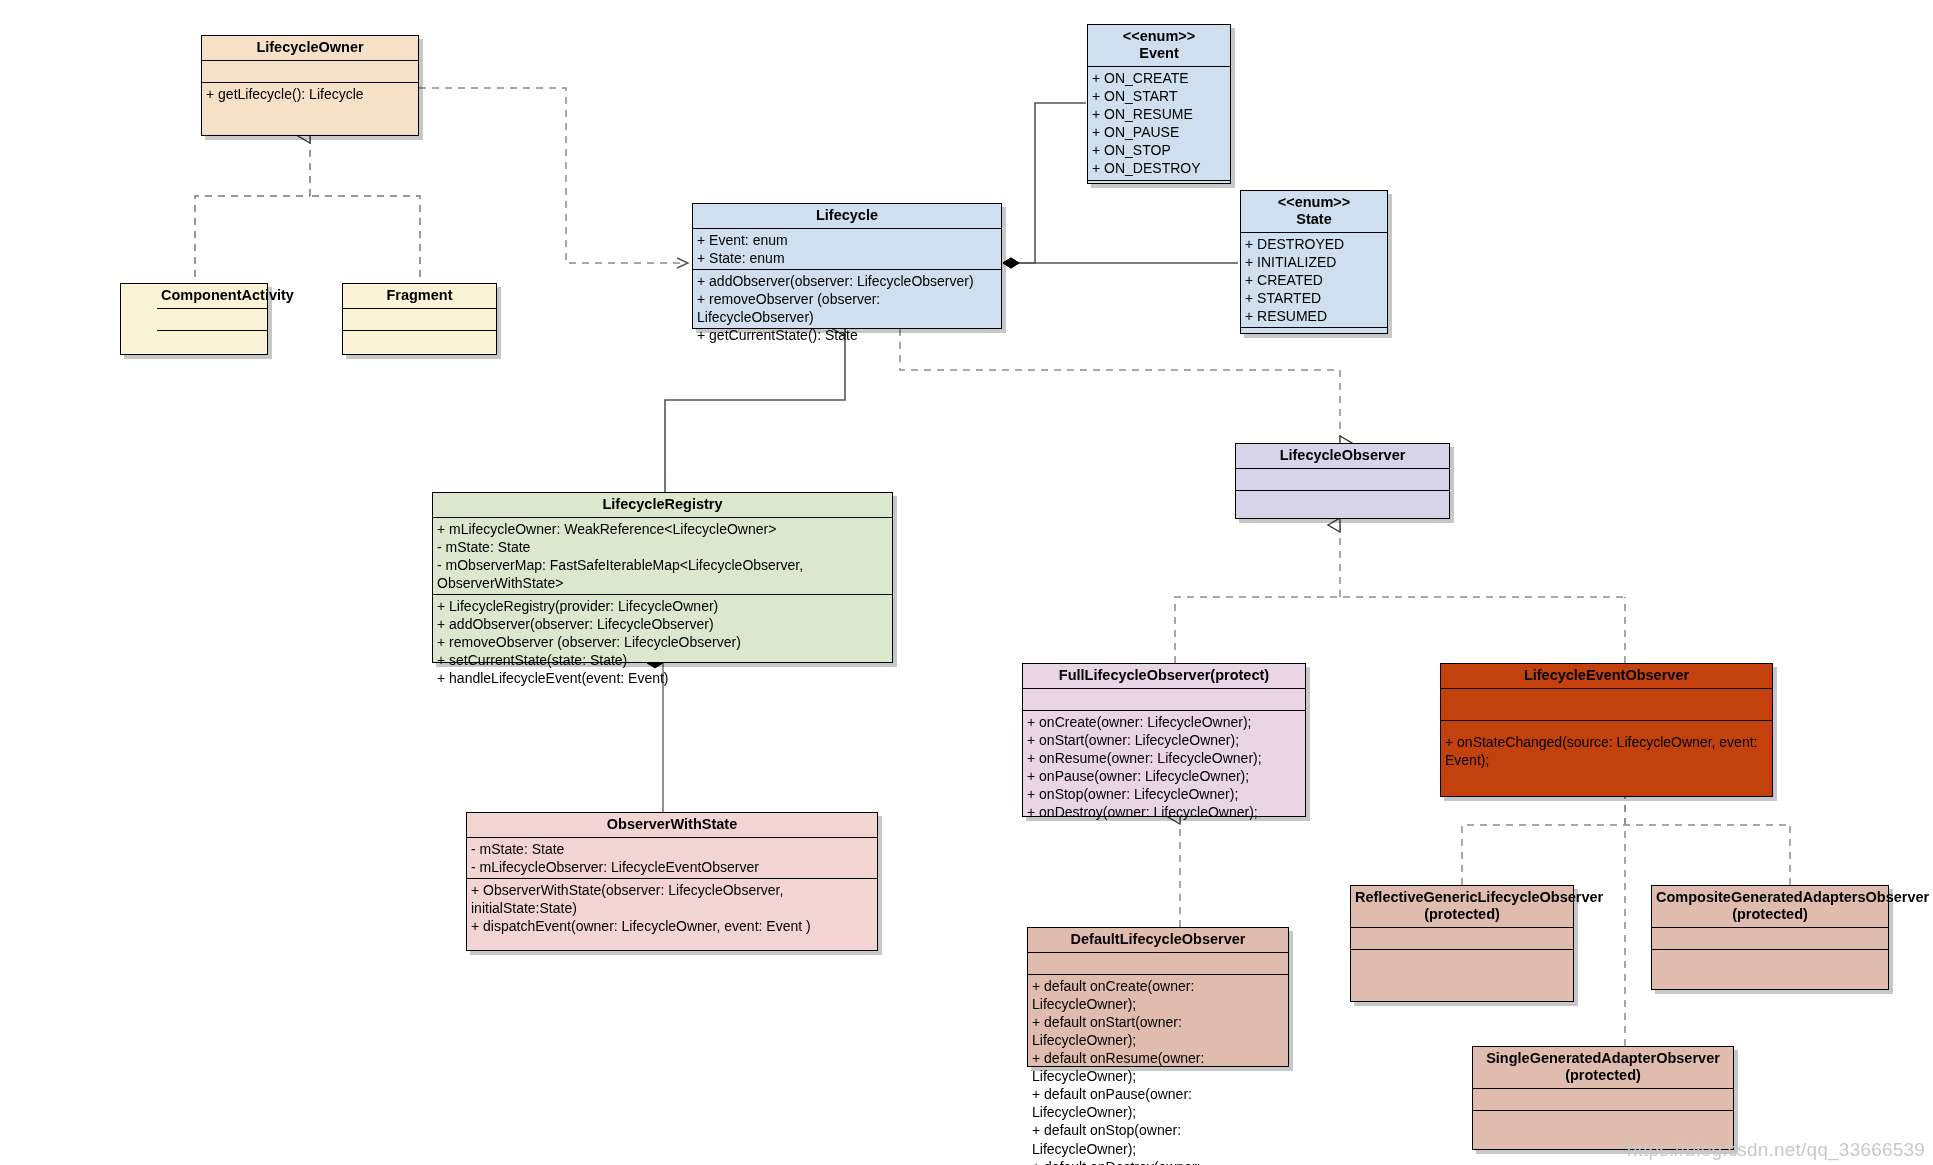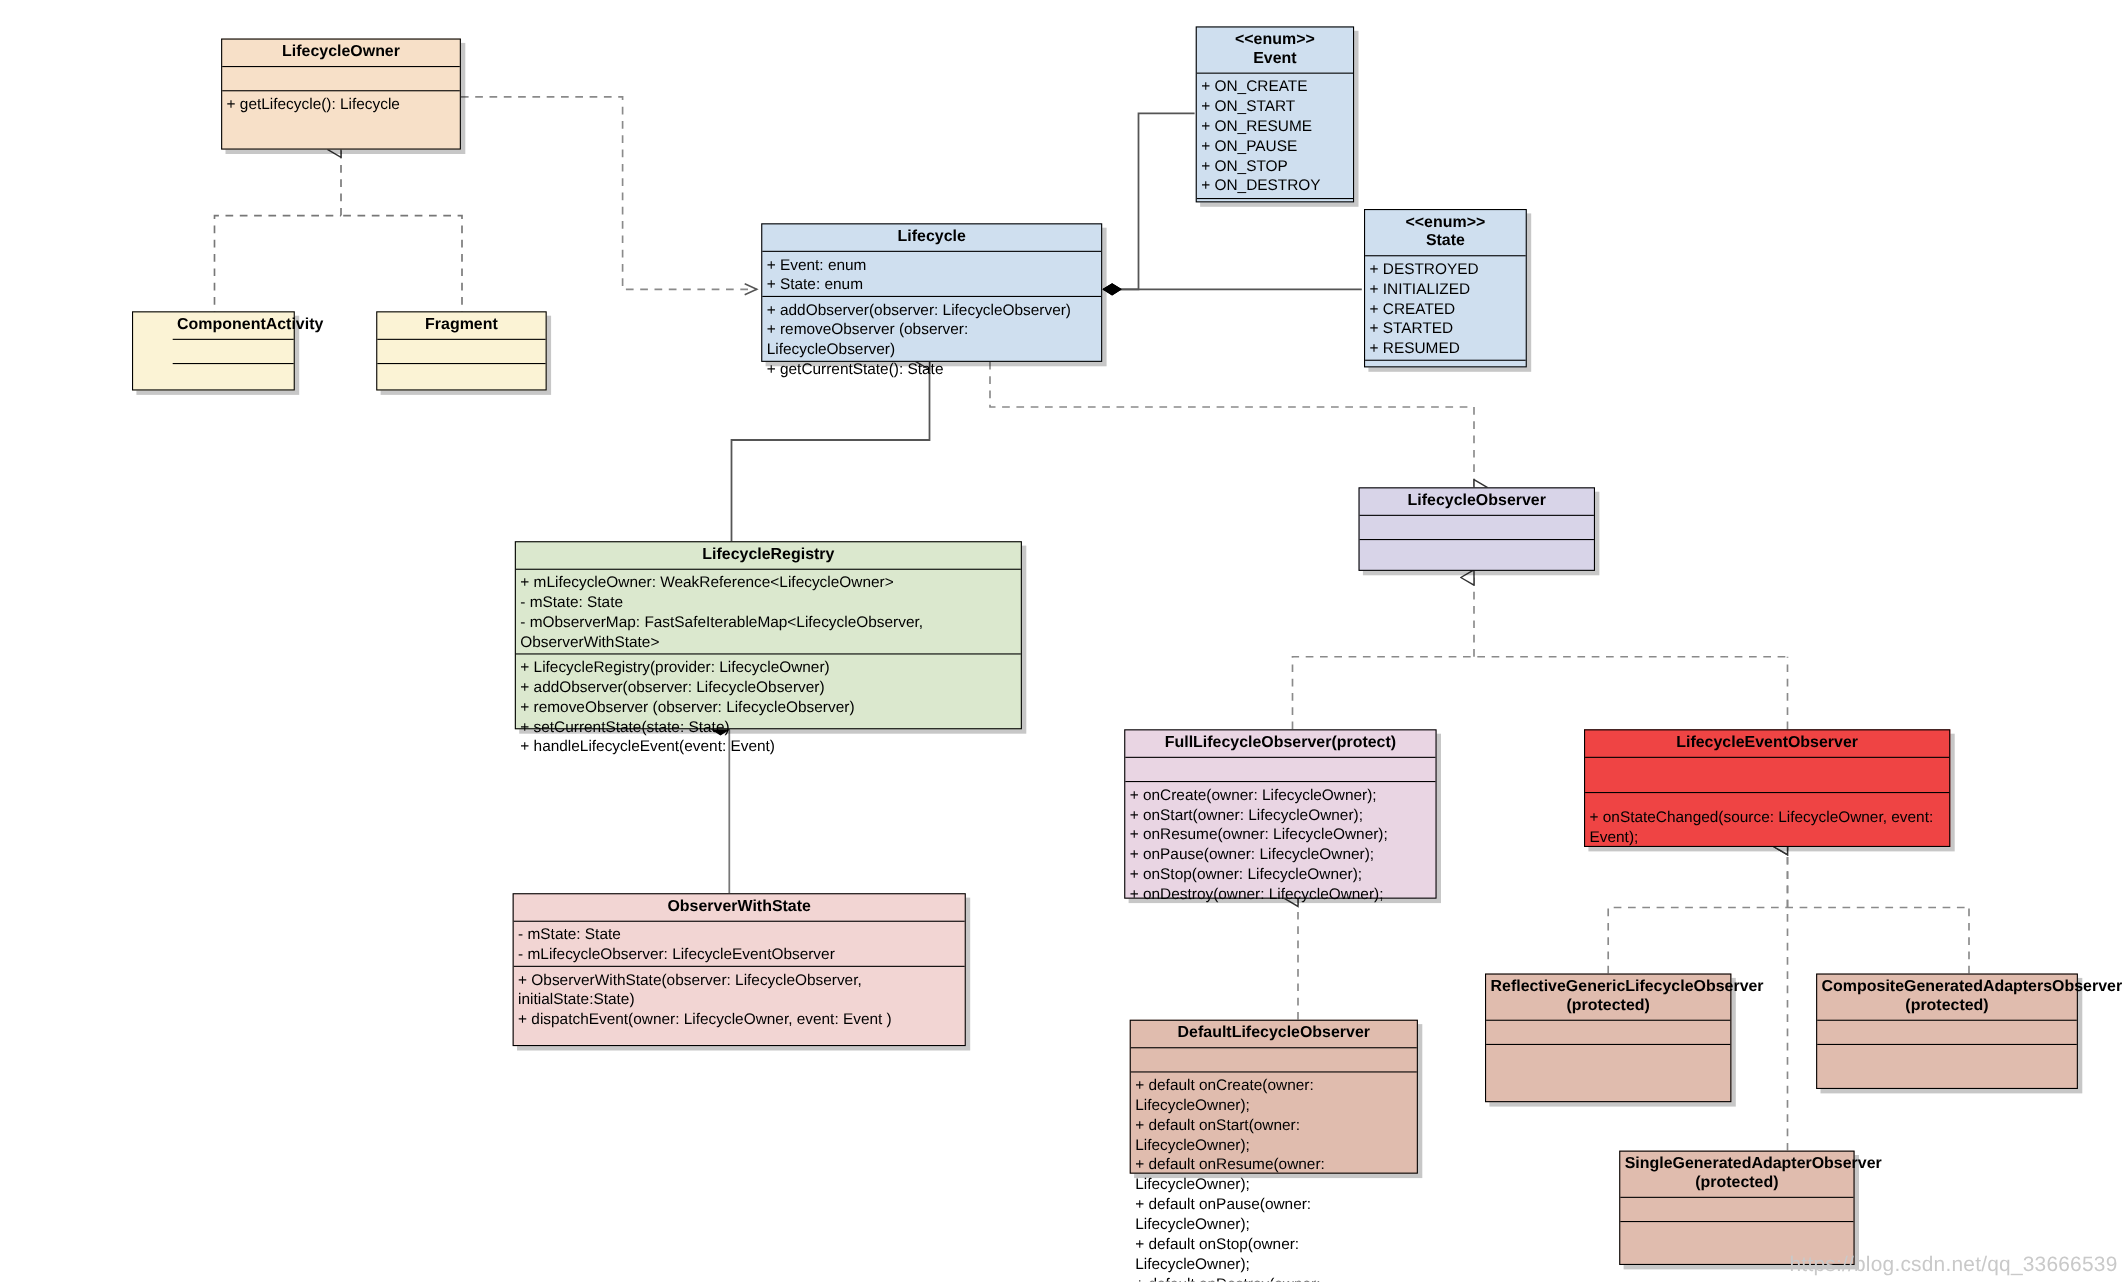--- a/index.html
+++ b/index.html
@@ -170,21 +170,21 @@
     <div class="cls-title">&lt;&lt;enum&gt;&gt;
 State</div>
     <div class="cls-attrs">+ DESTROYED
 + INITIALIZED
 + CREATED
 + STARTED
 + RESUMED</div>
     <div class="cls-ops empty-compartment"></div>
   </div>
 
-  <div class="uml-class" style="left:432px; top:492px; width:461px; height:171px; background:#dbe8ce;margin-left:36px;">
+  <div class="uml-class" style="left:432px; top:492px; width:461px; height:171px; background:#dbe8ce;">
     <div class="cls-title">LifecycleRegistry</div>
     <div class="cls-attrs">+ mLifecycleOwner: WeakReference&lt;LifecycleOwner&gt;
 - mState: State
 - mObserverMap: FastSafeIterableMap&lt;LifecycleObserver, ObserverWithState&gt;</div>
     <div class="cls-ops">+ LifecycleRegistry(provider: LifecycleOwner)
 + addObserver(observer: LifecycleObserver)
 + removeObserver (observer: LifecycleObserver)
 + setCurrentState(state: State)
 + handleLifecycleEvent(event: Event)</div>
   </div>
@@ -207,21 +207,21 @@
     <div class="cls-title">FullLifecycleObserver(protect)</div>
     <div class="cls-attrs empty-compartment"></div>
     <div class="cls-ops">+ onCreate(owner: LifecycleOwner);
 + onStart(owner: LifecycleOwner);
 + onResume(owner: LifecycleOwner);
 + onPause(owner: LifecycleOwner);
 + onStop(owner: LifecycleOwner);
 + onDestroy(owner: LifecycleOwner);</div>
   </div>
 
-  <div class="uml-class" style="left:1440px; top:663px; width:333px; height:107px; background:#ef4444;gap:10px;">
+  <div class="uml-class" style="left:1440px; top:663px; width:333px; height:134px; background:#c2410c;gap:10px;">
     <div class="cls-title">LifecycleEventObserver</div>
     <div class="cls-attrs empty-compartment"></div>
     <div class="cls-ops">+ onStateChanged(source: LifecycleOwner,  event: Event);</div>
   </div>
 
   <div class="uml-class" style="left:1027px; top:927px; width:262px; height:140px; background:#e0bcae;">
     <div class="cls-title">DefaultLifecycleObserver</div>
     <div class="cls-attrs empty-compartment"></div>
     <div class="cls-ops">+ default onCreate(owner: LifecycleOwner);
 + default onStart(owner: LifecycleOwner);
@@ -238,21 +238,21 @@
     <div class="cls-ops"></div>
   </div>
 
   <div class="uml-class" style="left:1651px; top:885px; width:238px; height:105px; background:#e0bcae;">
     <div class="cls-title">CompositeGeneratedAdaptersObserver
 (protected)</div>
     <div class="cls-attrs empty-compartment"></div>
     <div class="cls-ops"></div>
   </div>
 
-  <div class="uml-class" style="left:1472px; top:1046px; width:214px; height:104px; background:#e0bcae;">
+  <div class="uml-class" style="left:1472px; top:1046px; width:262px; height:104px; background:#e0bcae;">
     <div class="cls-title">SingleGeneratedAdapterObserver
 (protected)</div>
     <div class="cls-attrs empty-compartment"></div>
     <div class="cls-ops"></div>
   </div>
 
   <div id="watermark">https://blog.csdn.net/qq_33666539</div>
 
 </div>
 

